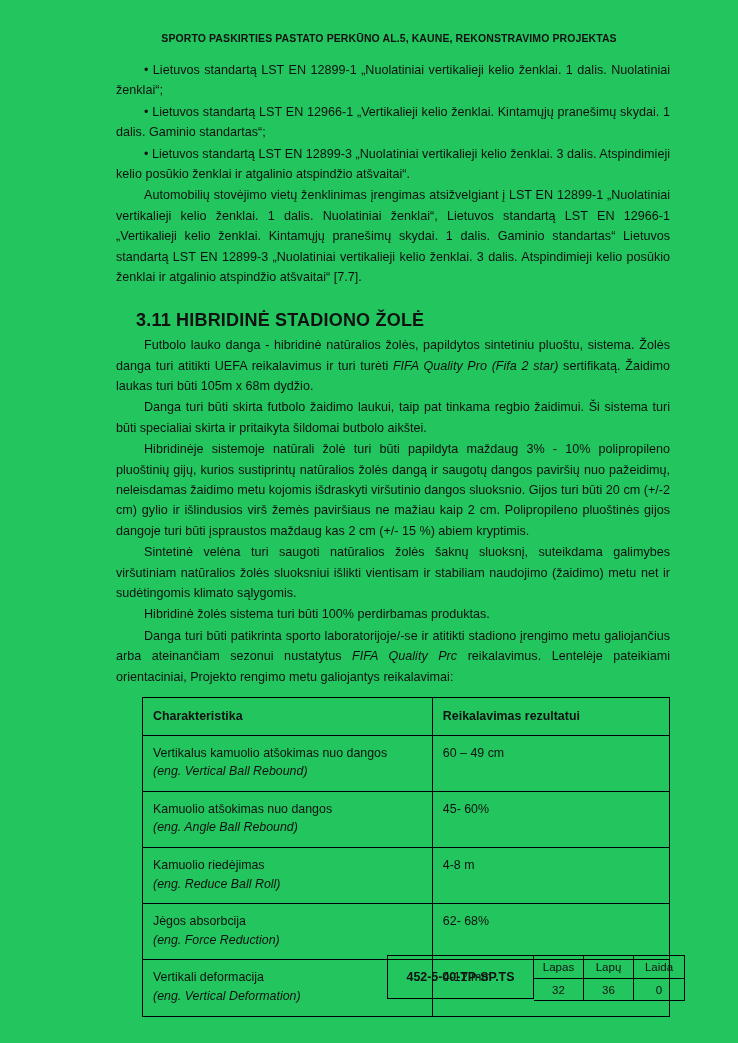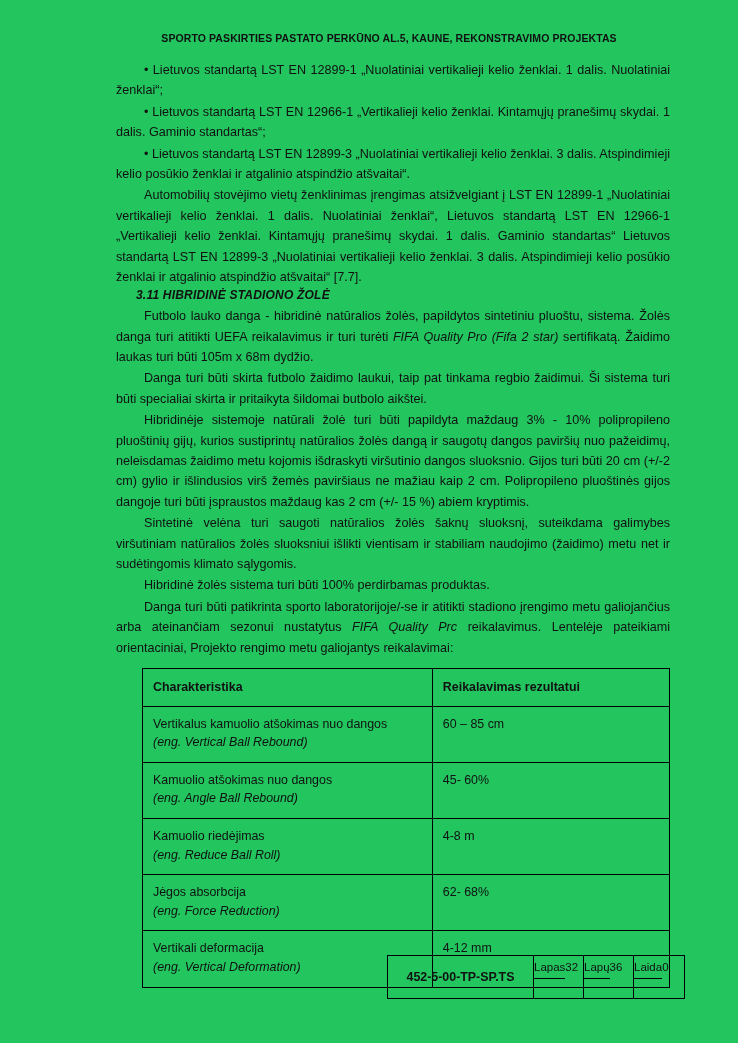--- a/index.html
+++ b/index.html
@@ -38,24 +38,23 @@
     text-align: justify;
     text-justify: inter-word;
   }
   p.indent {
     text-indent: 28px;
   }
   p.bullet {
     text-indent: 28px;
   }
   .section-title {
-    font-size: 12px;
-    font-weight: bold;
-    font-style: italic;
-    margin: 1px 0 4px 28px;
+    font-size: 18px;
+    font-weight: bold;
+    margin: 23px 0 4px 28px;
     letter-spacing: 0.2px;
   }
   .ital {
     font-style: italic;
   }
   table.spec {
     border-collapse: collapse;
     margin-top: 10px;
     margin-left: 34px;
     width: 528px;
@@ -102,20 +101,21 @@
   .stamp-grid {
     display: flex;
     border-top: 1px solid #000;
     border-right: 1px solid #000;
     border-bottom: 1px solid #000;
     box-sizing: border-box;
   }
   .stamp-col {
     width: 50px;
     display: flex;
+    flex-direction: column;
     border-right: 1px solid #000;
     box-sizing: border-box;
   }
   .stamp-col:last-child { border-right: none; }
   .stamp-col .head {
     height: 23px;
     display: flex;
     align-items: center;
     justify-content: center;
     font-size: 11.5px;
@@ -170,21 +170,21 @@
           <th>Charakteristika</th>
           <th>Reikalavimas rezultatui</th>
         </tr>
       </thead>
       <tbody>
         <tr>
           <td>
             <span>Vertikalus kamuolio atšokimas nuo dangos</span>
             <span class="cell-sub">(eng. Vertical Ball Rebound)</span>
           </td>
-          <td>60 – 85 cm</td>
+          <td>60 – 49 cm</td>
         </tr>
         <tr>
           <td>
             <span>Kamuolio atšokimas nuo dangos</span>
             <span class="cell-sub">(eng. Angle Ball Rebound)</span>
           </td>
           <td>45- 60%</td>
         </tr>
         <tr>
           <td>

